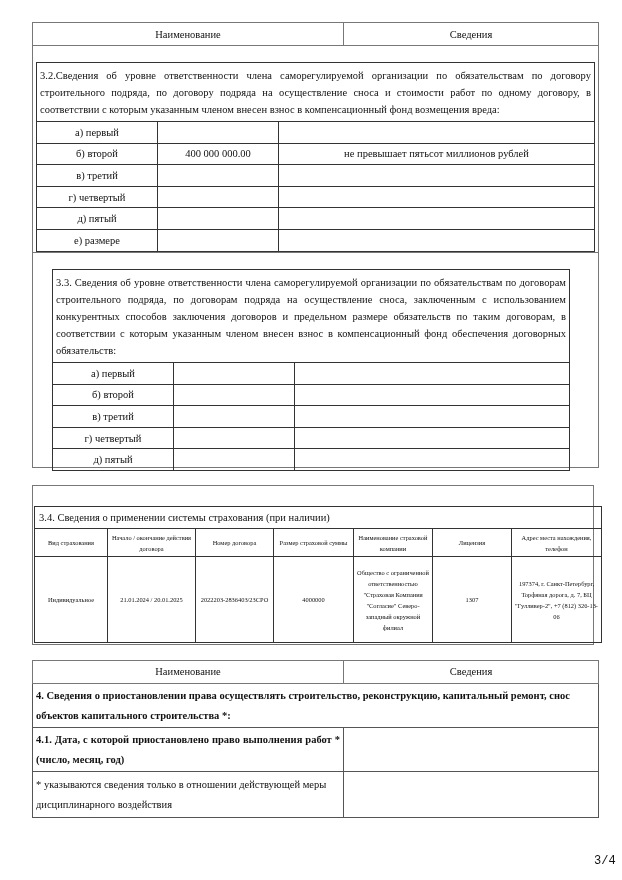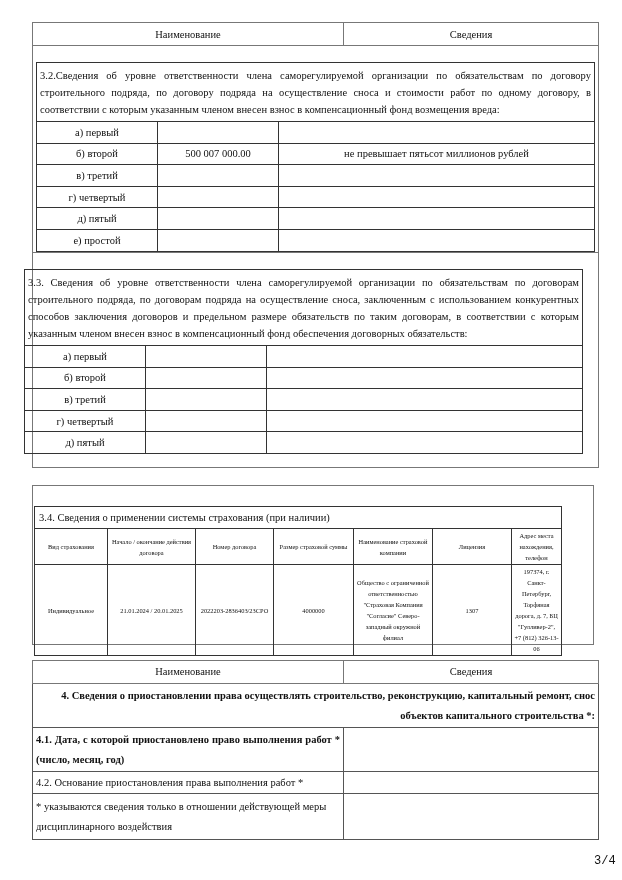--- a/index.html
+++ b/index.html
@@ -25,21 +25,21 @@
     
     .ins td { border: 1px solid #333; font-size: 6.4px; text-align: center; padding: 1px 2px; line-height: 11px; }
     .ins td.title { font-size: 10.5px; text-align: left; height: 22px; padding: 0 4px; }
     .ins tr.colhead td { height: 28px; }
     .ins tr.datarow td { height: 86px; }
 
     
     .sec4 { border: 1px solid #777; }
     .sec4 td { border: 1px solid #555; font-size: 10.5px; padding: 0 3px; line-height: 20px; }
     .sec4 td.h { text-align: center; height: 23px; border-color: #777; }
-    .sec4 td.b { font-weight: bold; text-align: right; }
+    .sec4 td.b { font-weight: bold; }
 
     .pagenum { font-size: 12px; font-family: Liberation Mono, monospace; }
   </style>
 </head>
 <body>
 
 <table class="abs hdr" style="left:32px; top:22px; width:567px;">
   <tbody>
       <tr>
     <td style="width:311px;">Наименование</td>
@@ -61,48 +61,48 @@
           <span>3.2.Сведения об уровне ответственности члена саморегулируемой организации по обязательствам по договору строительного подряда, по договору подряда на осуществление сноса и стоимости работ по одному договору, в соответствии с которым указанным членом внесен взнос в компенсационный фонд возмещения вреда:</span>
         </td>
   </tr>
   <tr>
     <td>а) первый</td>
     <td></td>
     <td></td>
   </tr>
   <tr>
     <td>б) второй</td>
-    <td>500 007 000.00</td>
+    <td>400 000 000.00</td>
     <td>не превышает пятьсот миллионов рублей</td>
   </tr>
   <tr>
     <td>в) третий</td>
     <td></td>
     <td></td>
   </tr>
   <tr>
     <td>г) четвертый</td>
     <td></td>
     <td></td>
   </tr>
   <tr>
     <td>д) пятый</td>
     <td></td>
     <td></td>
   </tr>
   <tr>
-    <td>е) простой</td>
+    <td>е) размере</td>
     <td></td>
     <td></td>
   </tr>
 </tbody>
   </table>
 
 <div class="abs frame" style="left:32px; top:252px; width:567px; height:216px;"></div>
-<table class="abs inner" style="left:24px; top:269px; width:559px;">
+<table class="abs inner" style="left:52px; top:269px; width:518px;">
   <colgroup>
       <col style="width:121px">
       <col style="width:121px">
       <col>
     </colgroup>
   <tbody>
       <tr>
     <td class="caption" colspan="3">
           <span>3.3. Сведения об уровне ответственности члена саморегулируемой организации по обязательствам по договорам строительного подряда, по договорам подряда на осуществление сноса, заключенным с использованием конкурентных способов заключения договоров и предельном размере обязательств по таким договорам, в соответствии с которым указанным членом внесен взнос в компенсационный фонд обеспечения договорных обязательств:</span>
         </td>
@@ -129,21 +129,21 @@
   </tr>
   <tr>
     <td>д) пятый</td>
     <td></td>
     <td></td>
   </tr>
 </tbody>
   </table>
 
 <div class="abs frame top" style="left:32px; top:485px; width:562px; height:160px;"></div>
-<table class="abs ins" style="left:34px; top:506px; width:528px; border:1px solid #333;">
+<table class="abs ins" style="left:34px; top:506px; width:568px; border:1px solid #333;">
   <colgroup>
     <col style="width:73px">
       <col style="width:88px">
       <col style="width:78px">
       <col style="width:80px">
     <col style="width:79px">
       <col style="width:79px">
       <col>
   </colgroup>
   <tbody>
@@ -182,23 +182,19 @@
     <td class="h">Сведения</td>
   </tr>
   <tr>
     <td class="b" colspan="2" style="height:44px;">4. Сведения о приостановлении права осуществлять строительство, реконструкцию, капитальный ремонт, снос объектов капитального строительства *:</td>
   </tr>
   <tr>
     <td style="height:44px; text-align:justify;font-weight:bold;">4.1. Дата, с которой приостановлено право выполнения работ * (число, месяц, год)</td>
     <td></td>
   </tr>
   <tr>
-    <td style="height:22px;">4.2. Основание приостановления права выполнения работ *</td>
-    <td></td>
-  </tr>
-  <tr>
     <td style="height:46px;">* указываются сведения только в отношении действующей меры дисциплинарного воздействия</td>
     <td></td>
   </tr>
 </tbody>
   </table>
 
 <div class="abs pagenum" style="left:594px; top:854px;">3/4</div>
 
 </body></html>

